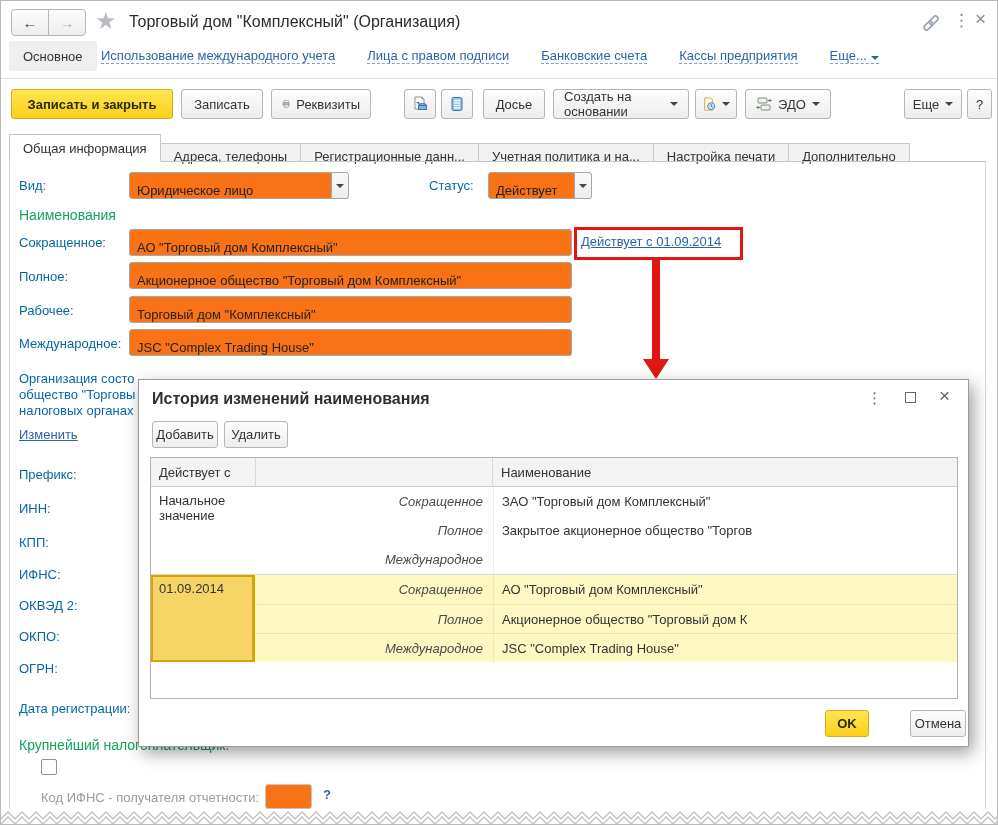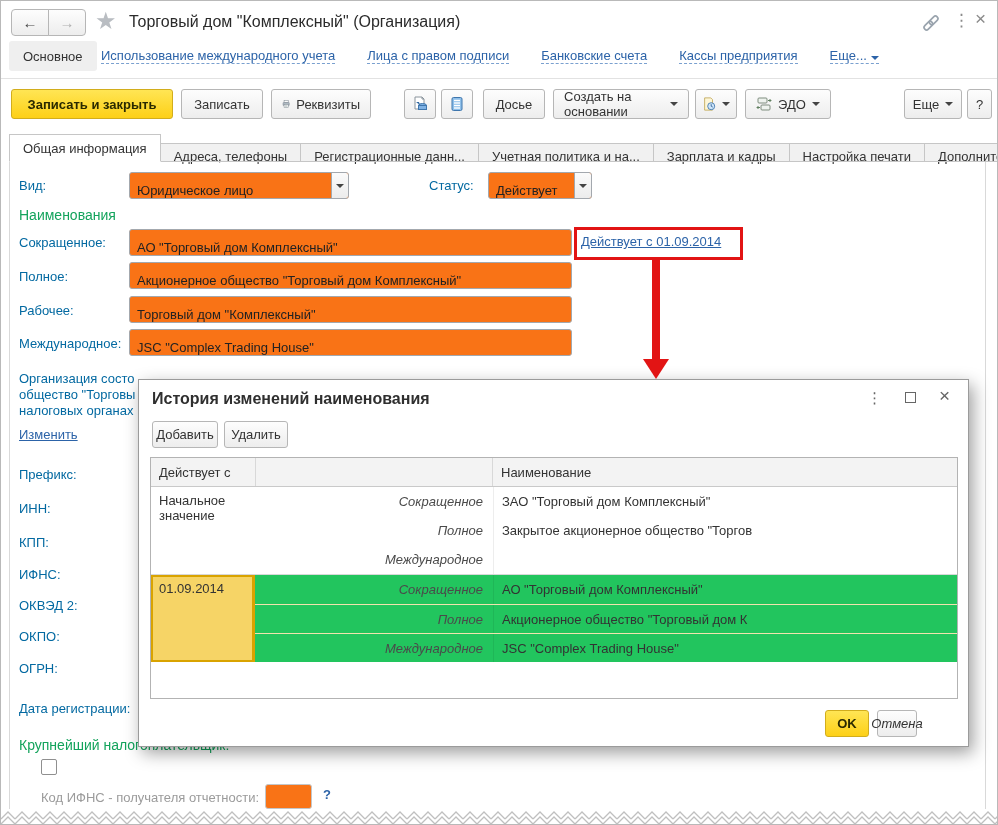--- a/index.html
+++ b/index.html
@@ -56,21 +56,21 @@
   .c1 { width:104px; padding:0 8px; flex:none; }
   .c2 { width:238px; flex:none; }
   .c3 { flex:1; padding:0 8px; overflow:hidden; white-space:nowrap; }
   .thead .c2 { align-self:stretch; border-left:1px solid #d8d8d8; border-right:1px solid #d8d8d8; }
   .group { display:flex; }
   .datecell { padding:6px 8px; flex:none; width:104px; }
   .grows { flex:1; display:flex; flex-direction:column; }
   .grow { display:flex; height:29px; align-items:center; }
   .fieldcell { width:238px; flex:none; text-align:right; padding-right:10px; font-style:italic; color:#4a4a4a; }
   .valuecell { flex:1; border-left:1px solid rgba(0,0,0,.07); padding:0 8px; height:100%; display:flex; align-items:center; white-space:nowrap; overflow:hidden; }
-  .g2 { background:#22c55e; border-top:1px solid #d8d8d8; }
+  .g2 { background:#fef9c3; border-top:1px solid #d8d8d8; }
   .g2 .grow { border-top:1px solid #f1e3ae; }
   .g2 .grow:first-child { border-top:none; }
   .selcell { background:#f6d466; box-shadow:inset 0 0 0 2px #d9a300; border-right:1px solid #d9a300; }
   
   .icon16 { width:16px; height:16px; display:inline-block; }
   .chk { position:absolute; width:16px; height:16px; border:1px solid #8f8f8f; border-radius:2px; background:#fff; }
   .redbox { position:absolute; border:3px solid #e21414; }
   .redshaft { position:absolute; background:#e21414; }
   .redhead { position:absolute; width:0; height:0; border-left:13px solid transparent; border-right:13px solid transparent; border-top:20px solid #e21414; }
 </style>
@@ -178,21 +178,20 @@
     </div>
   <div class="btn" style="left:966px;top:88px;width:25px;padding:0;">
       <span>?</span>
     </div>
 
   <div class="tabs">
     <div class="tab active">Общая информация</div>
     <div class="tab">Адреса, телефоны</div>
     <div class="tab">Регистрационные данн...</div>
     <div class="tab">Учетная политика и на...</div>
-    <div class="tab">Зарплата и кадры</div>
     <div class="tab">Настройка печати</div>
     <div class="tab">Дополнительно</div>
   </div>
   <div class="hline" style="left:8px;top:160px;width:977px;z-index:2;"></div>
   <div class="vline" style="left:8px;top:160px;height:650px;"></div>
   <div class="vline" style="left:984px;top:160px;height:650px;"></div>
 
   <div class="abs lbl" style="left:18px;top:177px;">Вид:</div>
   <div class="input select" style="left:128px;top:171px;width:220px;">
     <span>Юридическое лицо</span>
@@ -323,18 +322,18 @@
             <div class="fieldcell">Международное</div>
             <div class="valuecell">JSC "Complex Trading House"</div>
           </div>
         </div>
       </div>
     </div>
 
     <div class="btn btn-yellow" style="left:686px;top:330px;width:44px;height:27px;">
         <span>OK</span>
       </div>
-    <div class="btn" style="left:738px;top:330px;width:40px;height:27px;font-style:italic;">
+    <div class="btn" style="left:771px;top:330px;width:56px;height:27px;">
         <span>Отмена</span>
       </div>
   </div>
 
 </div>
 
 </body></html>

